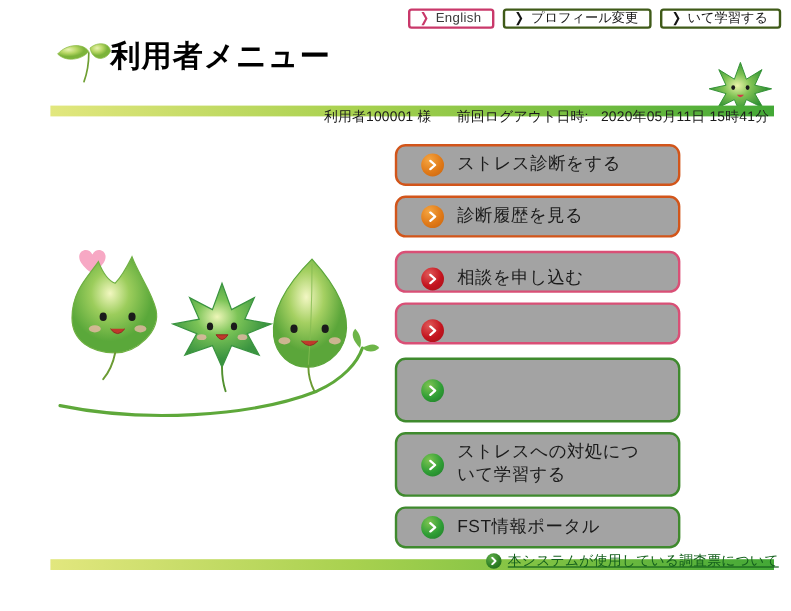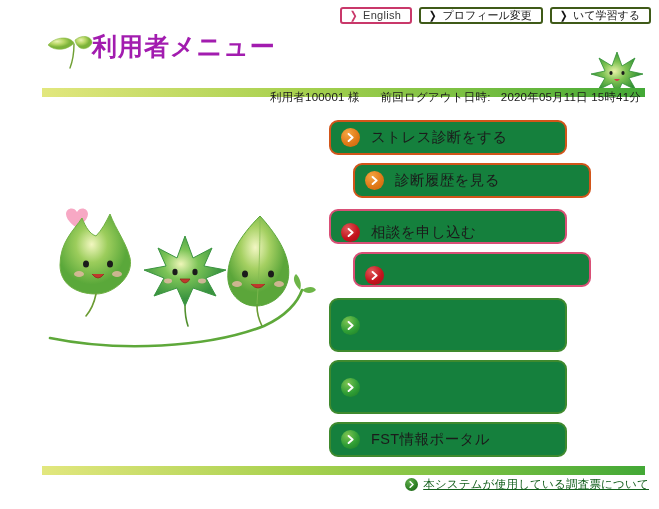--- a/index.html
+++ b/index.html
@@ -74,21 +74,21 @@
     top: 4px;
     width: 50px;
     height: 40px;
   }
   .page-title {
     position: absolute;
     left: 92px;
     top: 4px;
     font-size: 25px;
     font-weight: bold;
-    color: #a21caf;
+    color: #000000;
     letter-spacing: 1px;
     white-space: nowrap;
   }
   .corner-leaf {
     position: absolute;
     right: 14px;
     top: 24px;
     width: 56px;
     height: 46px;
   }
@@ -132,22 +132,22 @@
     display: flex;
     flex-direction: column;
   }
   .menu-btn {
     position: relative;
     display: flex;
     align-items: center;
     box-sizing: border-box;
     width: 238px;
     border-radius: 9px;
-    background: #15803d;
-    padding: 0 8px 0 10px;
+    background: #a3a3a3;
+    padding: 0 8px 0 20px;
     margin-bottom: 8px;
   }
   .menu-btn.h1 { height: 35px; }
   .menu-btn.h2 { height: 54px; }
   .menu-btn .bullet {
     flex: 0 0 auto;
     width: 19px;
     height: 19px;
     border-radius: 50%;
     margin-right: 11px;
@@ -165,27 +165,27 @@
   }
   
   .menu-btn.orange { border: 2px solid #d2551a; }
   .menu-btn.orange .bullet { background: radial-gradient(circle at 35% 28%, #f5a642 0%, #e07a18 55%, #c9620c 100%); }
   .menu-btn.pink { border: 2px solid #d94f76; align-items: flex-end; }
   .menu-btn.pink .bullet { background: radial-gradient(circle at 35% 28%, #e05a5a 0%, #c4141e 55%, #a30f18 100%); }
   .menu-btn.green { border: 2px solid #3f8a2e; }
   .menu-btn.green .bullet { background: radial-gradient(circle at 35% 28%, #7ec452 0%, #2f9e35 55%, #1d7a27 100%); }
 
   
-  .menu-btn.gap-after { margin-bottom: 11px; margin-left: 24px; }
+  .menu-btn.gap-after { margin-bottom: 11px; }
 
   
   .footer-link {
     position: absolute;
     right: 10px;
-    top: 477px;
+    top: 460px;
     display: flex;
     align-items: center;
     gap: 5px;
     font-size: 11.5px;
     white-space: nowrap;
     justify-content: flex-end;
   }
   .footer-link .fbullet {
     width: 13px;
     height: 13px;
@@ -375,20 +375,22 @@
           </svg>
       </span>
     </div>
 
     <div class="menu-btn green h2">
       <span class="bullet">
         <svg width="9" height="9" viewBox="0 0 9 9">
             <path d="M2.6 1 L6.6 4.5 L2.6 8" fill="none" stroke="#ffffff" stroke-width="1.9" stroke-linecap="round" stroke-linejoin="round"></path>
           </svg>
       </span>
+      <span class="mlabel">ストレスへの対処につ
+いて学習する</span>
     </div>
 
     <div class="menu-btn green h1">
       <span class="bullet">
         <svg width="9" height="9" viewBox="0 0 9 9">
             <path d="M2.6 1 L6.6 4.5 L2.6 8" fill="none" stroke="#ffffff" stroke-width="1.9" stroke-linecap="round" stroke-linejoin="round"></path>
           </svg>
       </span>
       <span class="mlabel">FST情報ポータル</span>
     </div>

